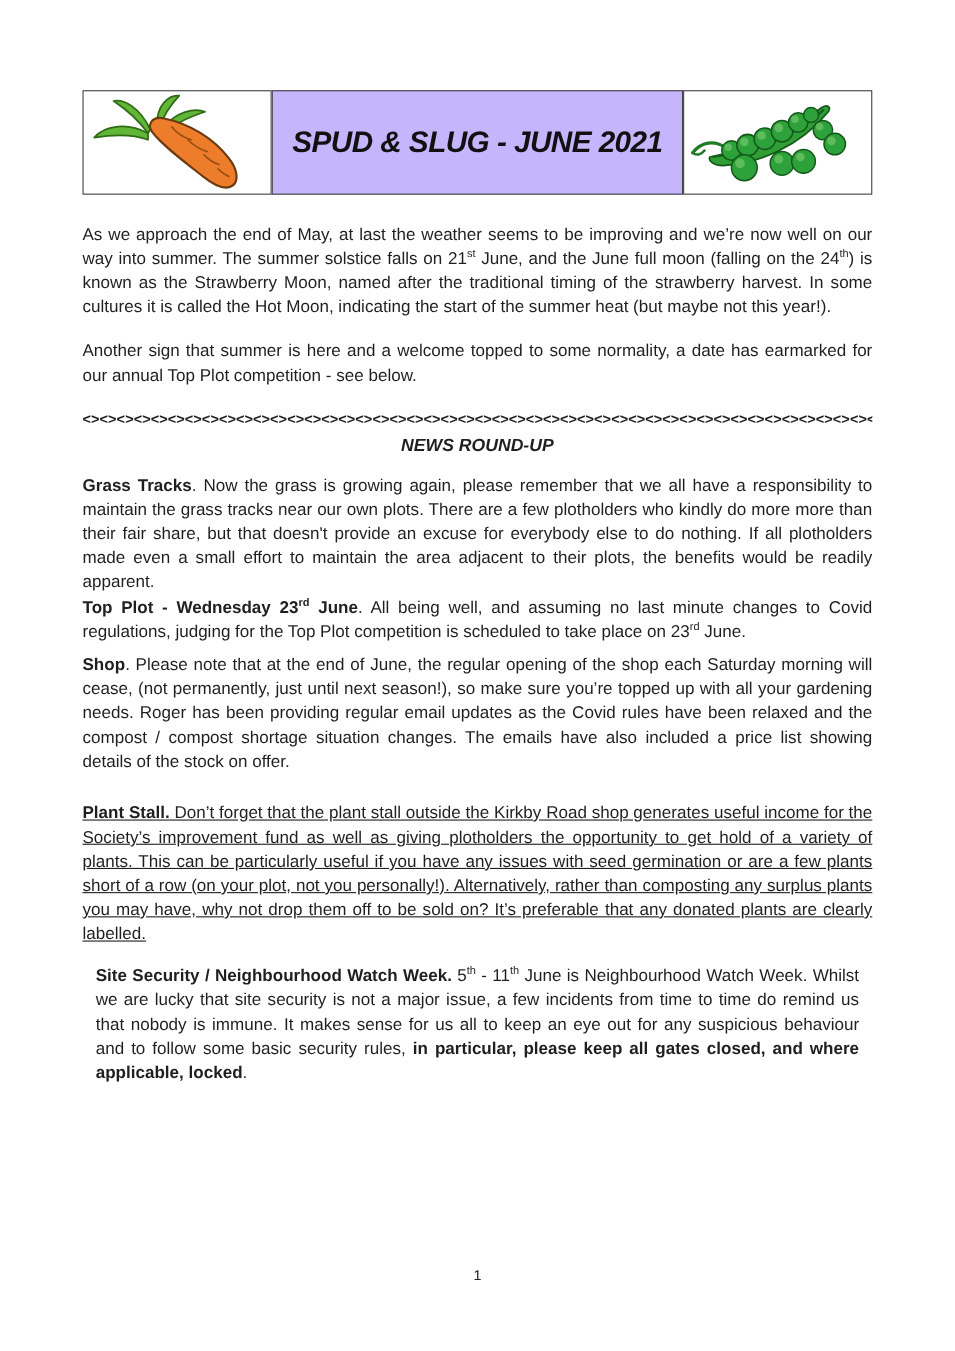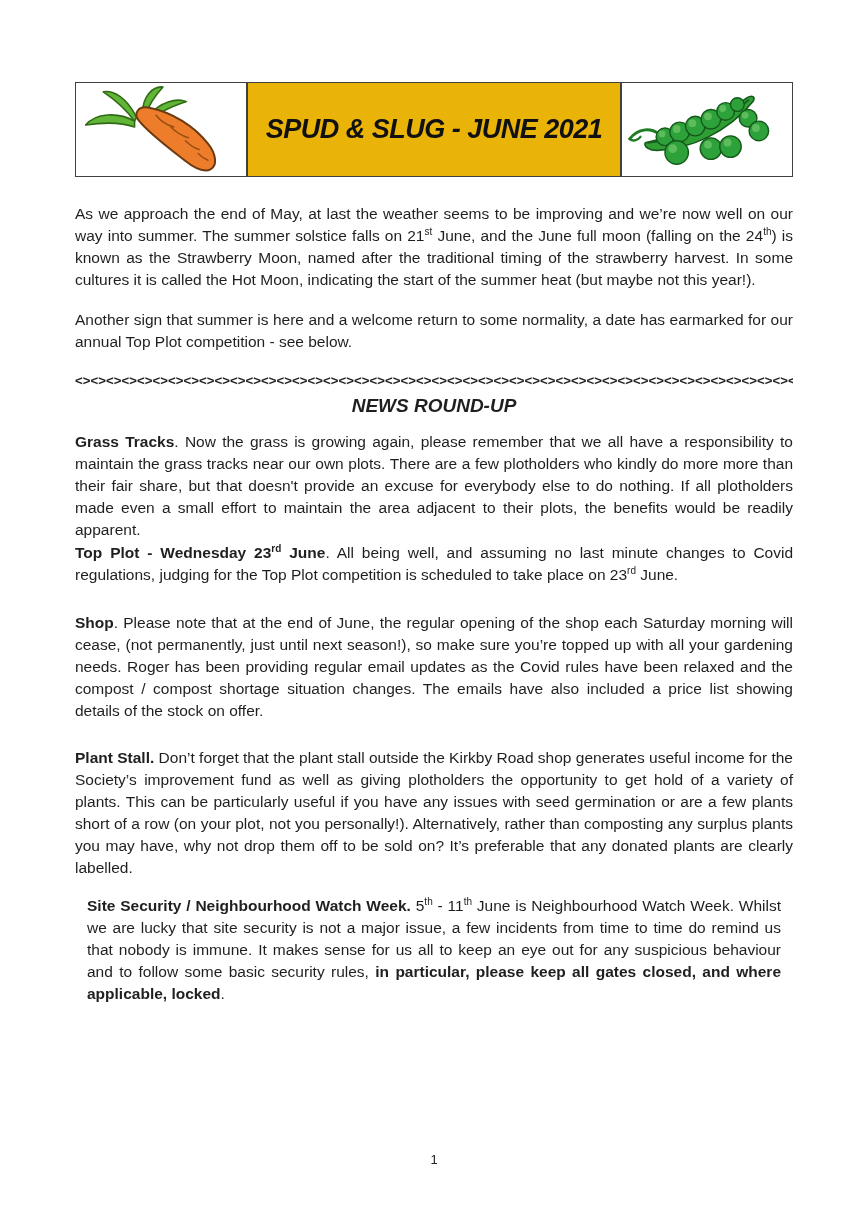--- a/index.html
+++ b/index.html
@@ -7,42 +7,42 @@
     position:relative; width:868px; height:1228px; background:#ffffff;
     font-family:"Liberation Sans", sans-serif; color:#1f1f1f; overflow:hidden;
   }
   .content { padding:0 75px; }
 
   
   .masthead { display:flex; margin-top:82px; height:95px; }
   .mbox { border:1px solid #404040; box-sizing:border-box; background:#fff;
           display:flex; align-items:center; justify-content:center; }
   .mbox.side { width:172px; flex:0 0 172px; }
-  .mbox.mid  { flex:1; background:#eab308; margin:0 0; }
+  .mbox.mid  { flex:1; background:#c4b5fd; margin:0 0; }
   .mast-title {
     font-weight:bold; font-style:italic; font-size:27px; letter-spacing:-0.5px;
     color:#111; white-space:nowrap;
   }
 
   
   p { margin:0; text-align:justify; font-size:15.5px; line-height:22px; }
   sup { font-size:10px; line-height:0; vertical-align:super; }
   b { font-weight:bold; }
 
   .p-intro1   { margin:26px 0 18px; }
   .p-intro2   { margin:0 0 20px; }
   .divider    { margin:0 0 7px; font-size:13.2px; font-weight:600; letter-spacing:0.05px;
                 white-space:nowrap; overflow:hidden; text-align:left; }
   .news-heading { text-align:center; font-weight:bold; font-style:italic;
-                  font-size:19px; line-height:22px; margin:0 0 14px; }
+                  font-size:16px; line-height:22px; margin:0 0 14px; }
   .p-grass    { margin:0 0 1px; }
-  .p-topplot1 { margin:0 0 26px; }
+  .p-topplot1 { margin:0 0 8px; }
   .p-topplot2 { margin:0 0 14px; }
   .p-shop     { margin:0 0 25px; }
-  .p-plant    { margin:16px 0 16px; }
+  .p-plant    { margin:16px 0 16px;text-decoration:underline; }
   .p-security { margin:12px; }
 
   .pagenum {
     position:absolute; left:0; right:0; top:1152px; text-align:center;
     font-size:13px; color:#222;
   }
 </style>
 </head>
 <body>
 
@@ -101,21 +101,21 @@
               <circle cx="86" cy="62" r="4"></circle>
             <circle cx="106" cy="60" r="4"></circle>
               <circle cx="39" cy="51" r="3.5"></circle>
           </g>
         </svg>
       </div>
     </div>
 
     <p class="p-intro1"><span>As we approach the end of May, at last the weather seems to be improving and we’re now well on our way into summer.  The summer solstice falls on 21</span><sup>st</sup><span> June, and the June full moon (falling on the 24</span><sup>th</sup><span>) is known as the Strawberry Moon, named after the traditional timing of the strawberry harvest.  In some cultures it is called the Hot Moon, indicating the start of the summer heat (but maybe not this year!).</span></p>
 
-    <p class="p-intro2"><span>Another sign that summer is here and a welcome return to some normality, a date has earmarked for our annual Top Plot competition - see below.</span></p>
+    <p class="p-intro2"><span>Another sign that summer is here and a welcome topped to some normality, a date has earmarked for our annual Top Plot competition - see below.</span></p>
 
     <div class="divider">&lt;&gt;&lt;&gt;&lt;&gt;&lt;&gt;&lt;&gt;&lt;&gt;&lt;&gt;&lt;&gt;&lt;&gt;&lt;&gt;&lt;&gt;&lt;&gt;&lt;&gt;&lt;&gt;&lt;&gt;&lt;&gt;&lt;&gt;&lt;&gt;&lt;&gt;&lt;&gt;&lt;&gt;&lt;&gt;&lt;&gt;&lt;&gt;&lt;&gt;&lt;&gt;&lt;&gt;&lt;&gt;&lt;&gt;&lt;&gt;&lt;&gt;&lt;&gt;&lt;&gt;&lt;&gt;&lt;&gt;&lt;&gt;&lt;&gt;&lt;&gt;&lt;&gt;&lt;&gt;&lt;&gt;&lt;&gt;&lt;&gt;&lt;&gt;&lt;&gt;&lt;&gt;&lt;&gt;</div>
 
     <div class="news-heading">NEWS ROUND-UP</div>
 
     <p class="p-grass"><b>Grass Tracks</b><span>.  Now the grass is growing again, please remember that we all have a responsibility to maintain the grass tracks near our own plots.  There are a few plotholders who kindly do more more than their fair share, but that doesn't provide an excuse for everybody else to do nothing.  If all plotholders made even a small effort to maintain the area adjacent to their plots, the benefits would be readily apparent.</span></p>
 
     <p class="p-topplot1"><b>Top Plot - Wednesday 23</b><b><sup>rd</sup></b><b> June</b><span>.   All being well, and assuming no last minute changes to Covid regulations, judging for the Top Plot competition is scheduled to take place on 23</span><sup>rd</sup><span> June.</span></p>
 
 

